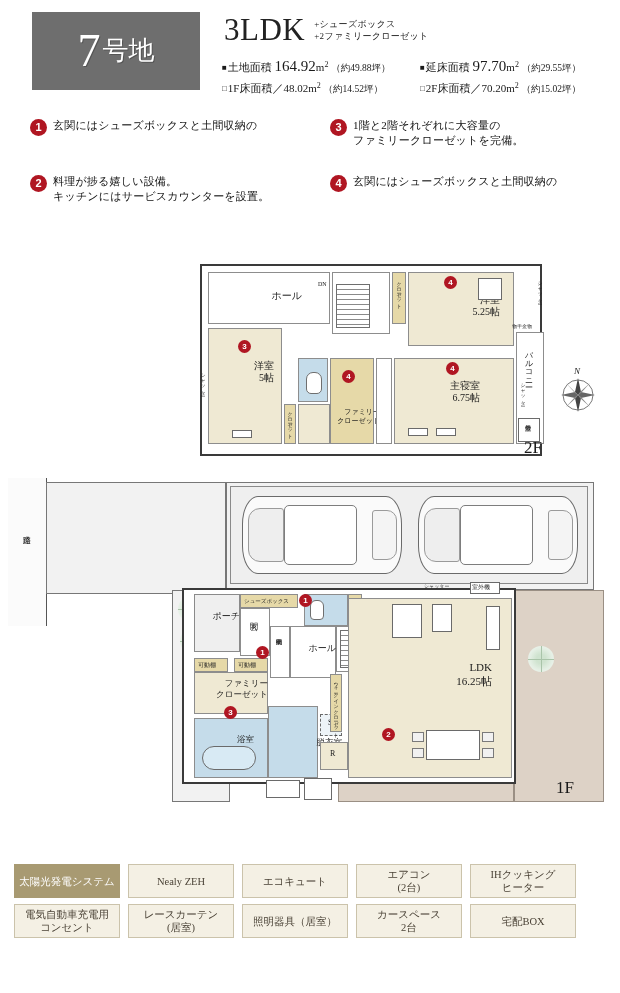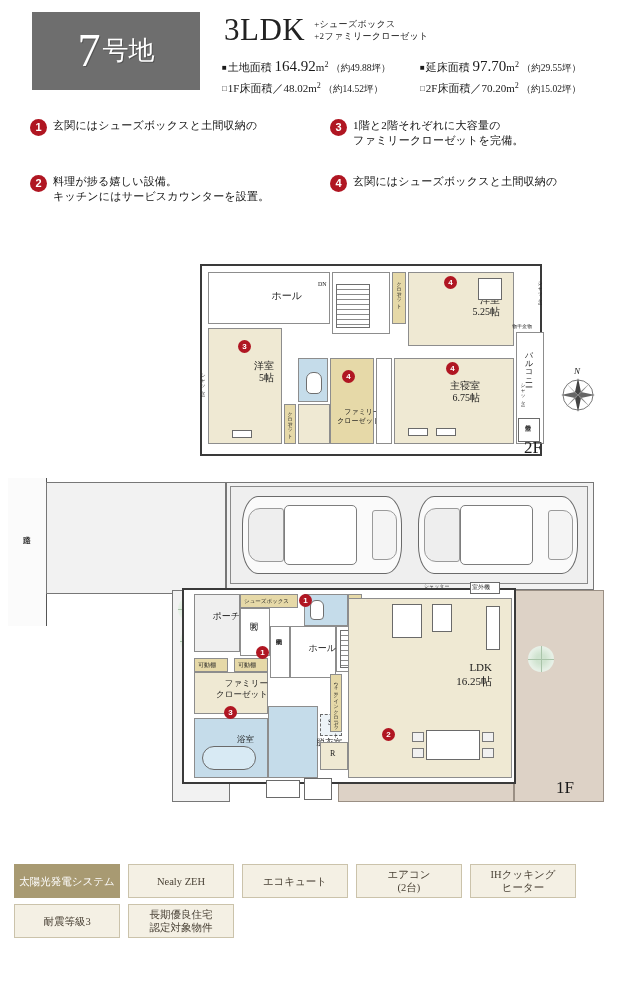--- a/index.html
+++ b/index.html
@@ -398,21 +398,30 @@
         </div>
       <div class="tag">
           <span>エアコン<br>(2台)</span>
         </div>
       <div class="tag">
           <span>IHクッキング<br>ヒーター</span>
         </div>
     </div>
     <div class="tag-row">
       <div class="tag">
-          <span>耐震等級3</span>
-        </div>
-      <div class="tag">
-          <span>長期優良住宅<br>認定対象物件</span>
+          <span>電気自動車充電用<br>コンセント</span>
+        </div>
+      <div class="tag">
+          <span>レースカーテン<br>(居室)</span>
+        </div>
+      <div class="tag">
+          <span>照明器具（居室）</span>
+        </div>
+      <div class="tag">
+          <span>カースペース<br>2台</span>
+        </div>
+      <div class="tag">
+          <span>宅配BOX</span>
         </div>
     </div>
   </div>
 
 </div>
 
 </body></html>

